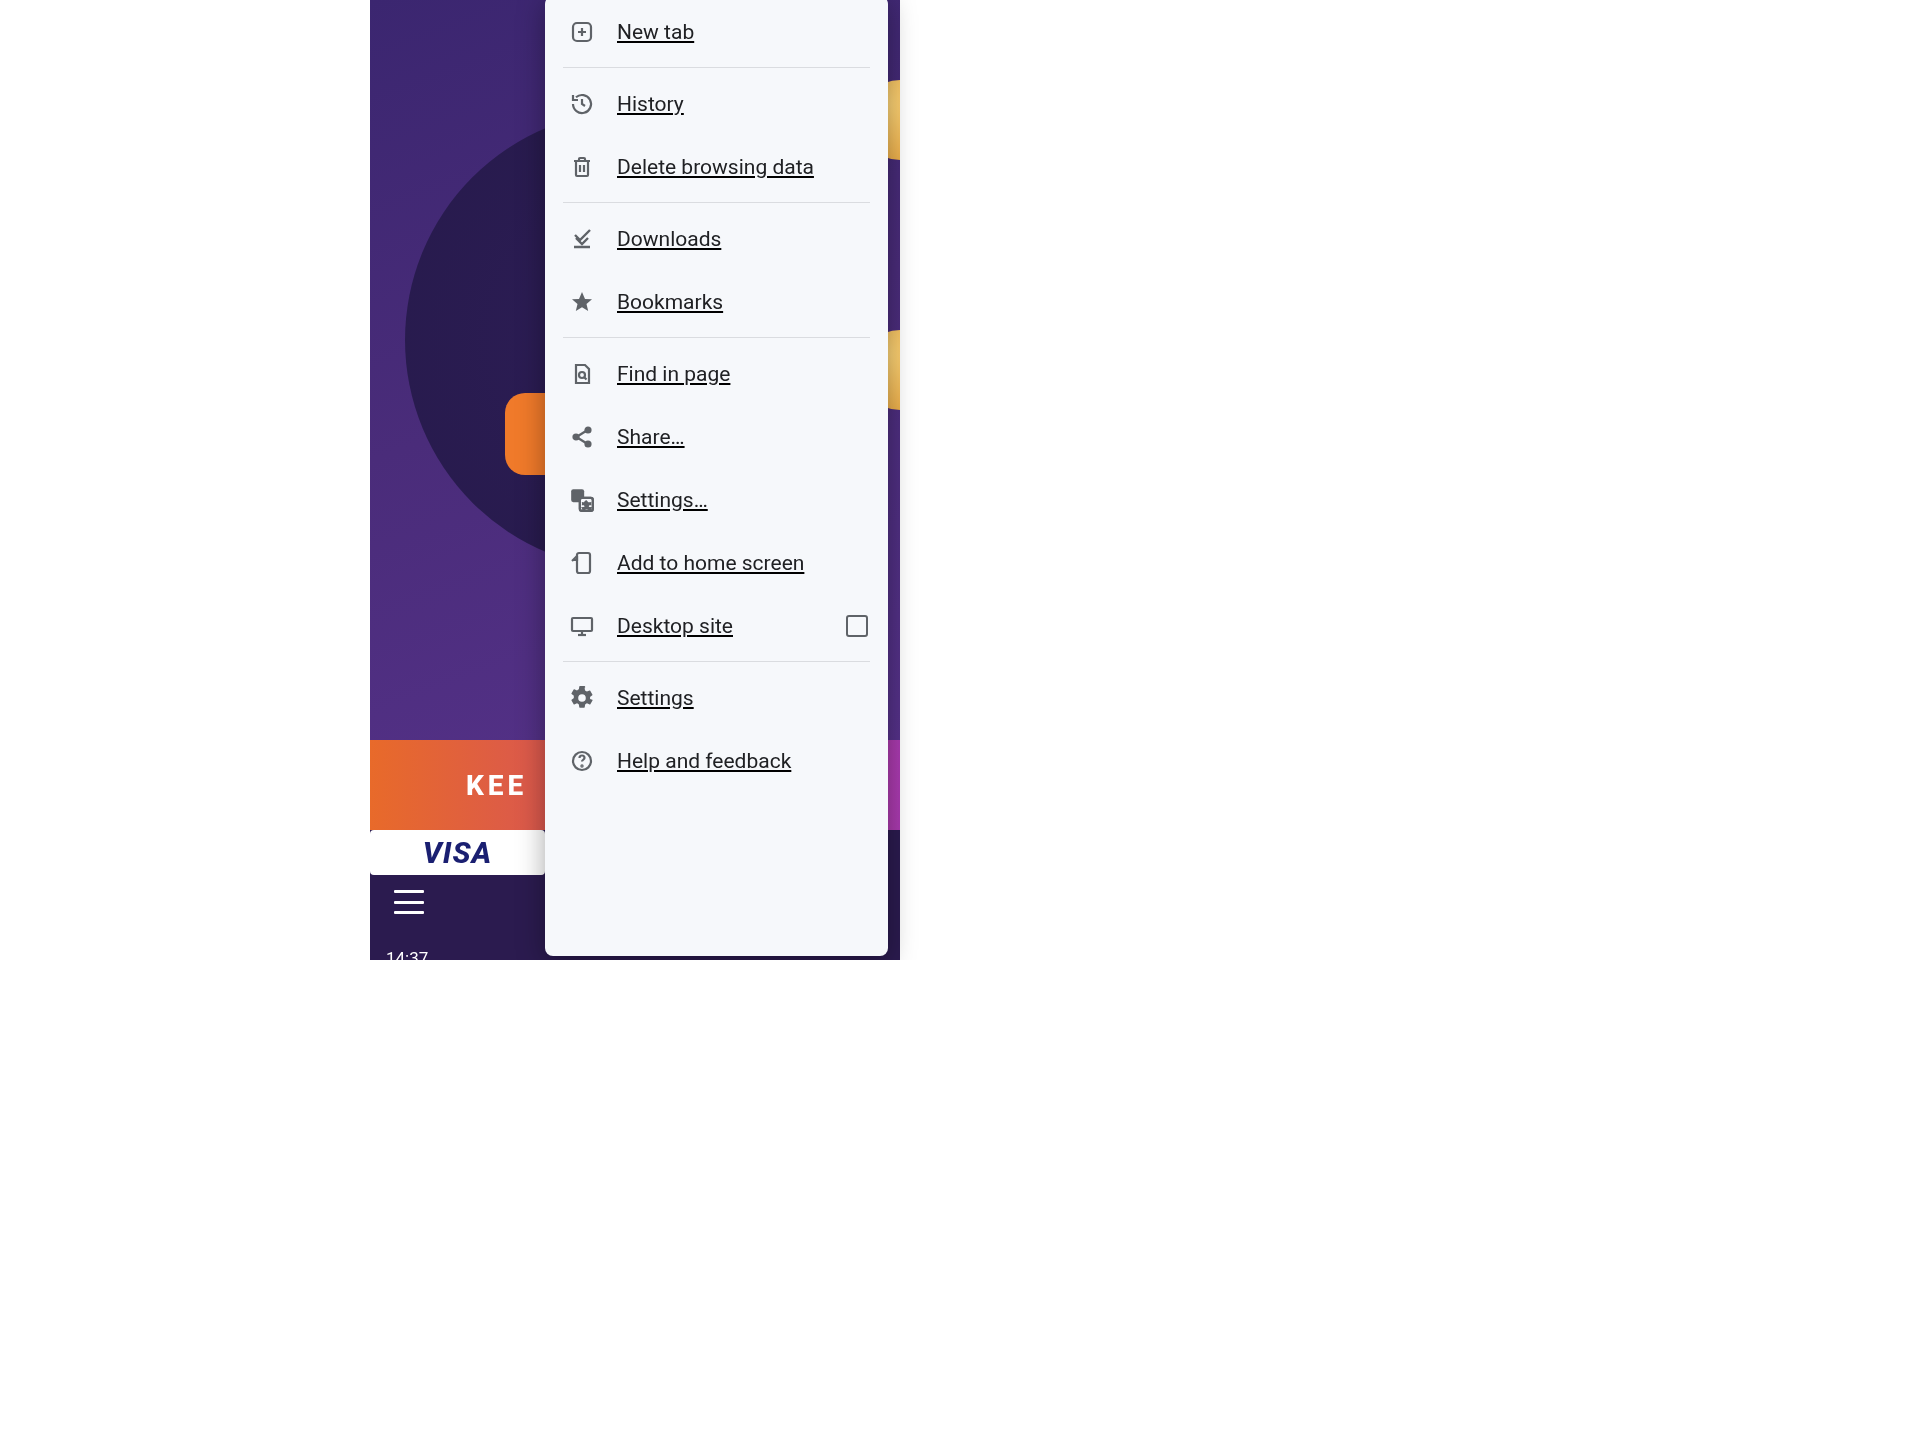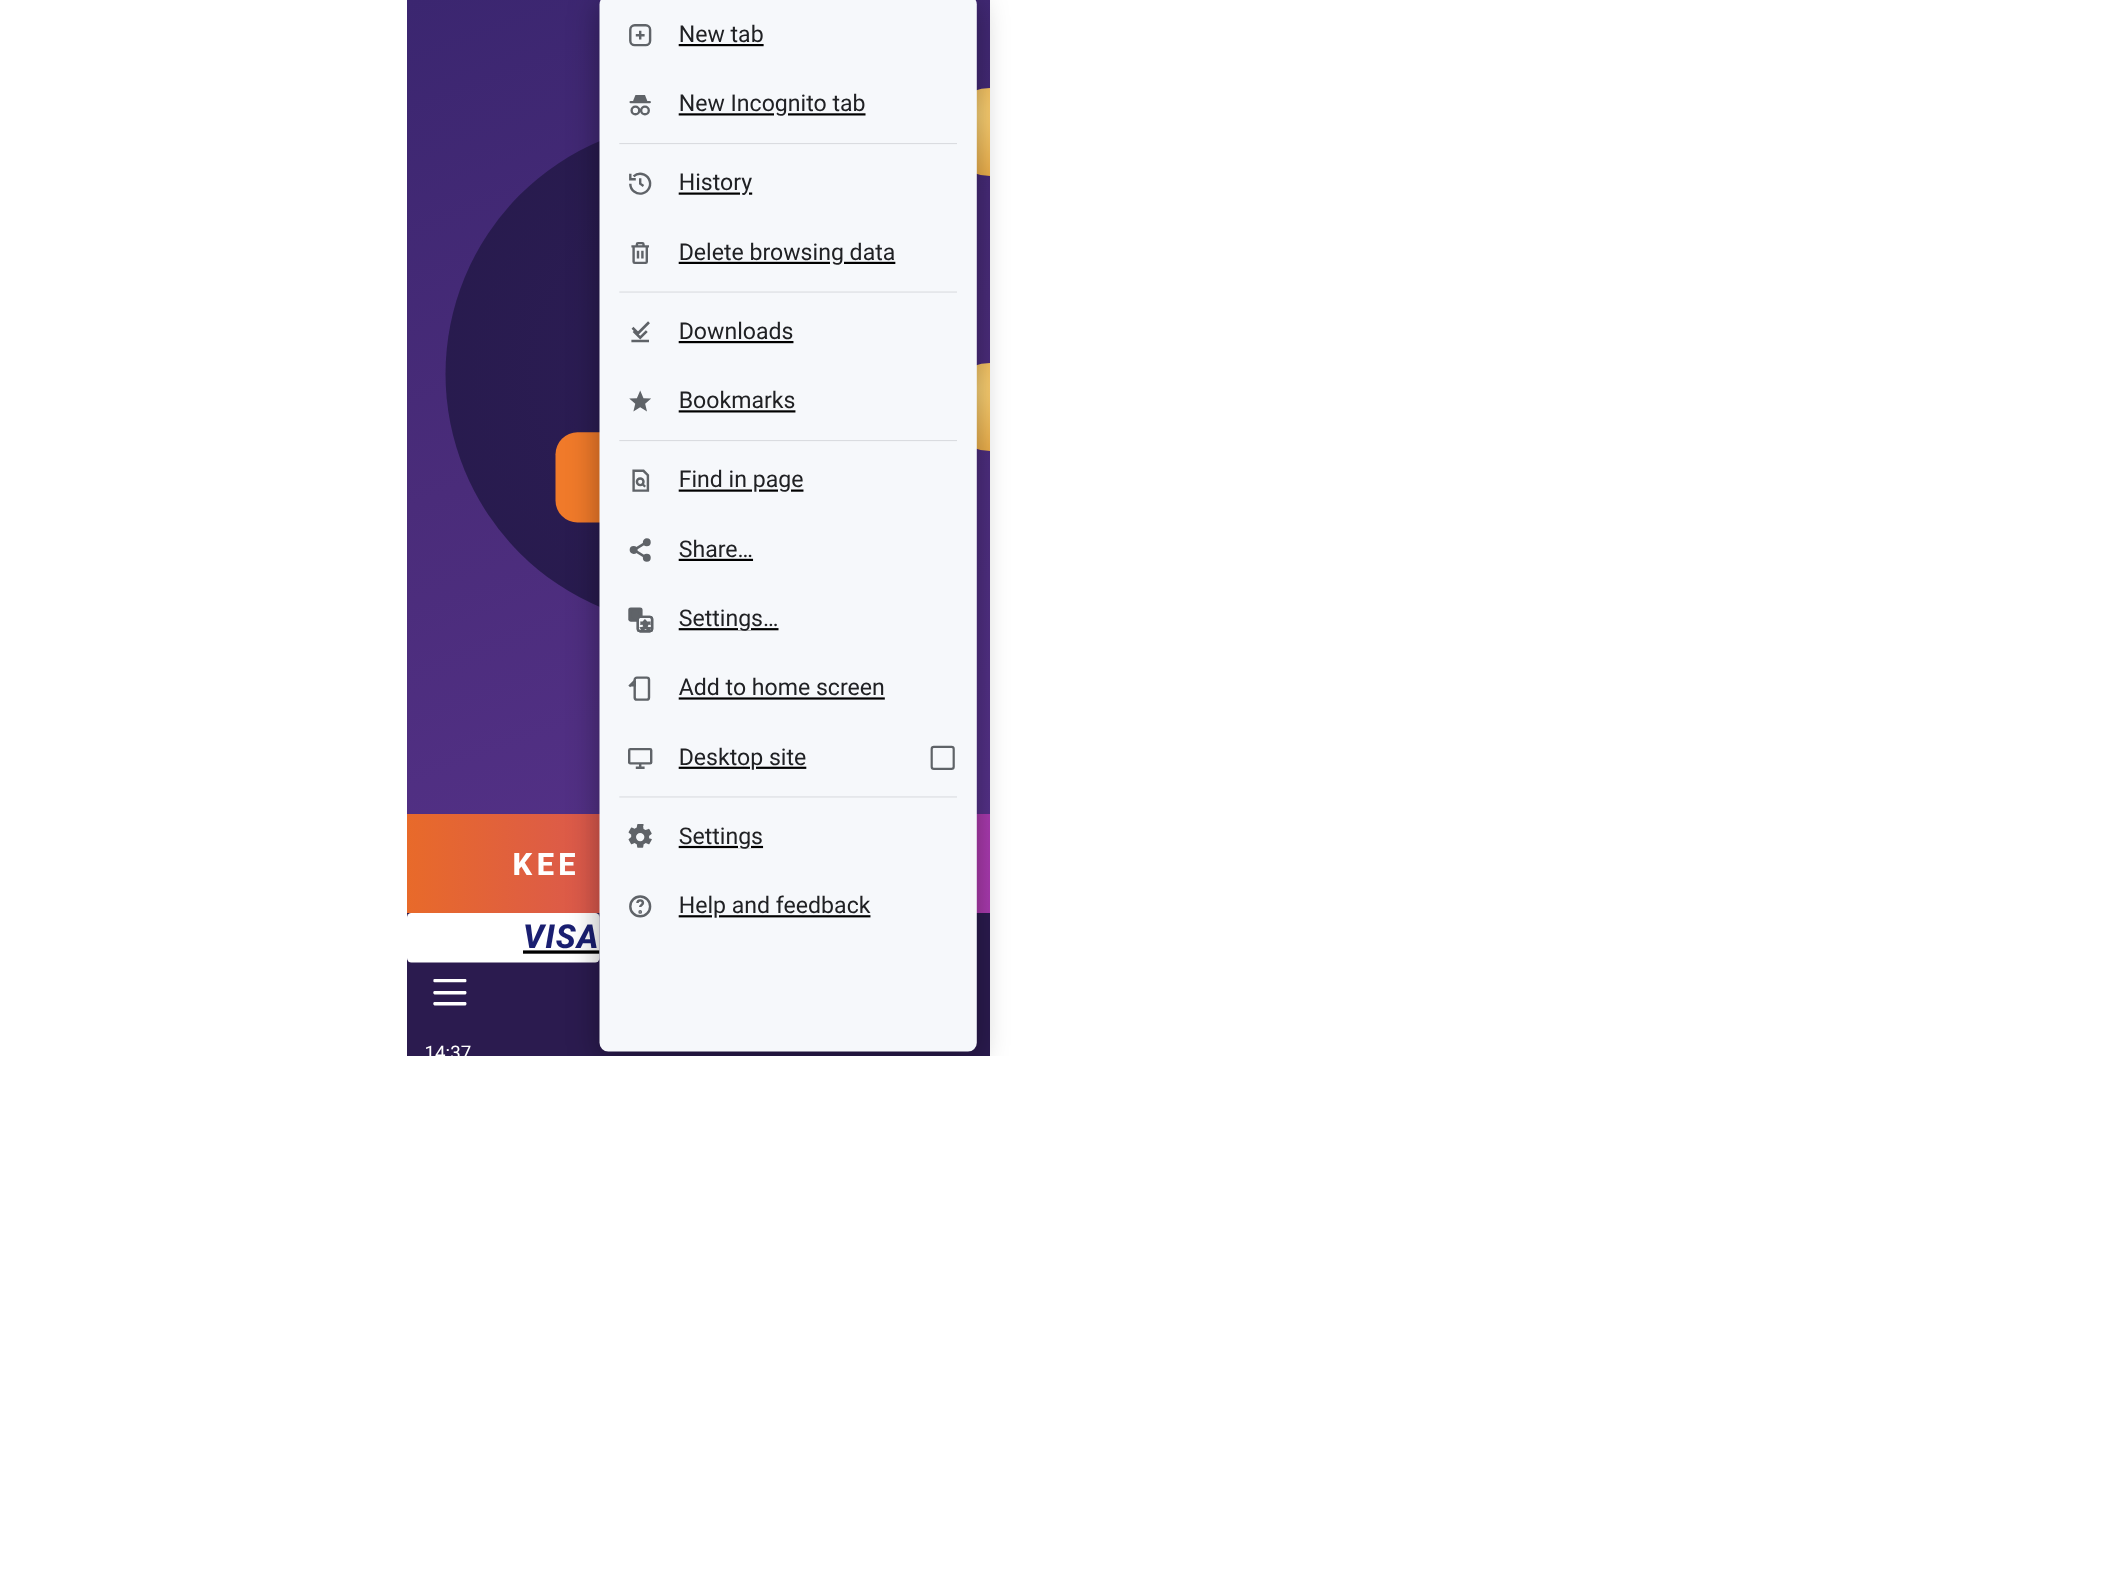--- a/index.html
+++ b/index.html
@@ -93,22 +93,21 @@
   .visa {
     position: absolute;
     left: 0;
     top: 830px;
     width: 175px;
     height: 45px;
     background: #ffffff;
     border-radius: 4px;
     display: flex;
     align-items: center;
-    justify-content: flex-end;
-    text-decoration: underline;
+    justify-content: center;
   }
   .visa-text {
     font-weight: 800;
     font-size: 30px;
     font-style: italic;
     color: #1a1f71;
     letter-spacing: 1px;
   }
   .hamburger {
     position: absolute;
@@ -234,32 +233,20 @@
     <span class="menu-icon">
       <svg width="24" height="24" viewBox="0 0 24 24" fill="none" stroke="currentColor" stroke-width="2.2">
           <rect x="3" y="3" width="18" height="18" rx="4"></rect>
           <line x1="12" y1="8" x2="12" y2="16"></line>
           <line x1="8" y1="12" x2="16" y2="12"></line>
         </svg>
     </span>
     <span class="menu-label">New tab</span>
   </div>
 
-  <div class="menu-item">
-    <span class="menu-icon">
-      <svg width="26" height="26" viewBox="0 0 24 24" fill="currentColor">
-          <path d="M6 9 L8 4 L16 4 L18 9 Z"></path>
-          <rect x="3" y="9" width="18" height="2" rx="1"></rect>
-          <circle cx="8" cy="17" r="3.2" fill="none" stroke="currentColor" stroke-width="2"></circle>
-          <circle cx="16" cy="17" r="3.2" fill="none" stroke="currentColor" stroke-width="2"></circle>
-          <line x1="11" y1="17" x2="13" y2="17" stroke="currentColor" stroke-width="2"></line>
-        </svg>
-    </span>
-    <span class="menu-label">New Incognito tab</span>
-  </div>
 
   <div class="menu-divider"></div>
 
   <div class="menu-item">
     <span class="menu-icon">
       <svg width="24" height="24" viewBox="0 0 24 24" fill="none" stroke="currentColor" stroke-width="2.2">
           <path d="M3 12 a9 9 0 1 0 3-6.7"></path>
           <polyline points="3 3 3 8 8 8"></polyline>
           <polyline points="12 7 12 12 15 14"></polyline>
         </svg>

